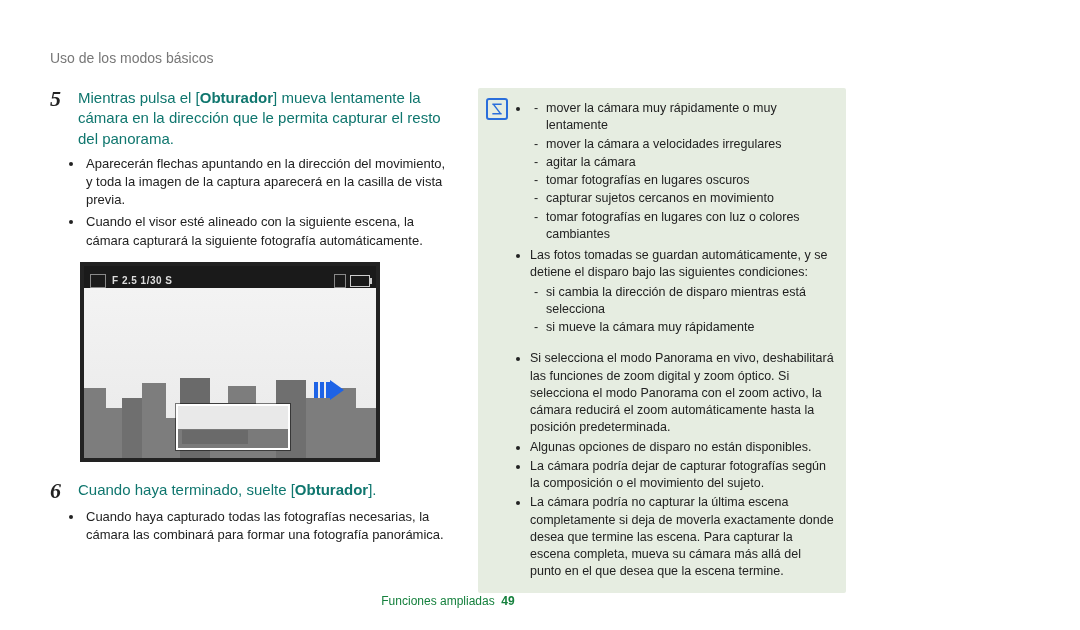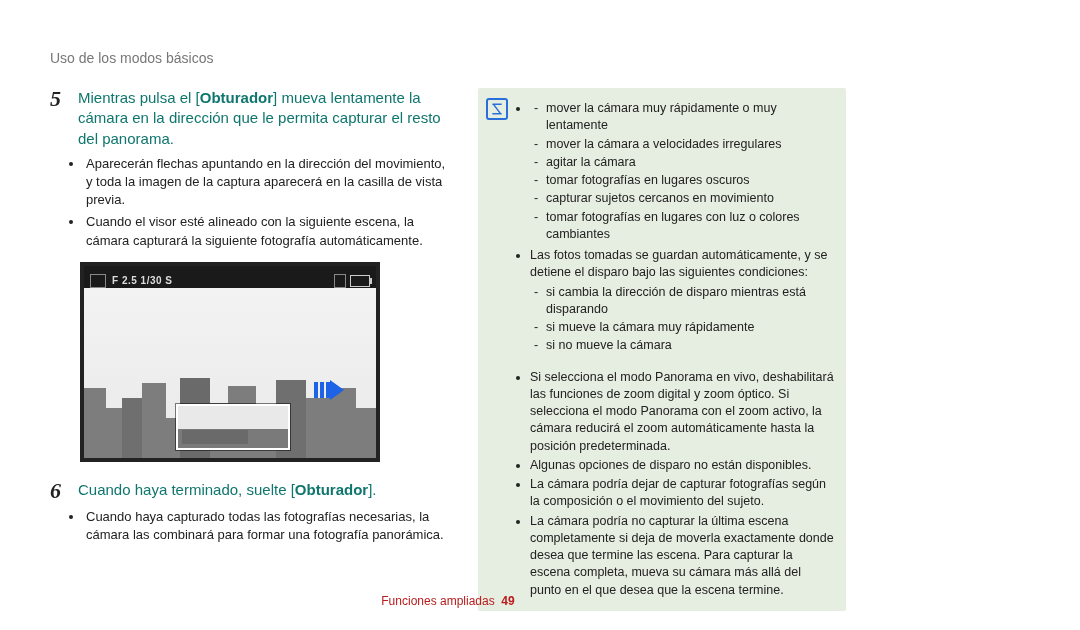--- a/index.html
+++ b/index.html
@@ -194,21 +194,21 @@
     content: "-";
     position: absolute;
     left: -12px;
   }
 
   .footer {
     position: absolute;
     bottom: 22px; left: 0; right: 0;
     text-align: center;
     font-size: 12px;
-    color: #b91c1c;
+    color: #15803d;
   }
   .footer .pg { font-weight: 700; }
 </style>
 </head>
 <body>
 
 <div class="page">
   <div class="section-title">Uso de los modos básicos</div>
 
   <div class="cols">
@@ -287,23 +287,22 @@
                 <li>mover la cámara a velocidades irregulares</li>
                 <li>agitar la cámara</li>
                 <li>tomar fotografías en lugares oscuros</li>
                 <li>capturar sujetos cercanos en movimiento</li>
                 <li>tomar fotografías en lugares con luz o colores cambiantes</li>
               </ul>
           </li>
           <li>
             <span>Las fotos tomadas se guardan automáticamente, y se detiene el disparo bajo las siguientes condiciones:</span>
             <ul class="tip-sub" id="tip-second-items">
-                <li>si cambia la dirección de disparo mientras está disparando</li>
+                <li>si cambia la dirección de disparo mientras está selecciona</li>
                 <li>si mueve la cámara muy rápidamente</li>
-                <li>si no mueve la cámara</li>
               </ul>
           </li>
         </ul>
         <ul class="tip-list" id="tip-rest" style="margin-top:14px">
             <li>Si selecciona el modo Panorama en vivo, deshabilitará las funciones de zoom digital y zoom óptico. Si selecciona el modo Panorama con el zoom activo, la cámara reducirá el zoom automáticamente hasta la posición predeterminada.</li>
             <li>Algunas opciones de disparo no están disponibles.</li>
             <li>La cámara podría dejar de capturar fotografías según la composición o el movimiento del sujeto.</li>
             <li>La cámara podría no capturar la última escena completamente si deja de moverla exactamente donde desea que termine las escena. Para capturar la escena completa, mueva su cámara más allá del punto en el que desea que la escena termine.</li>
           </ul>
       </div>

